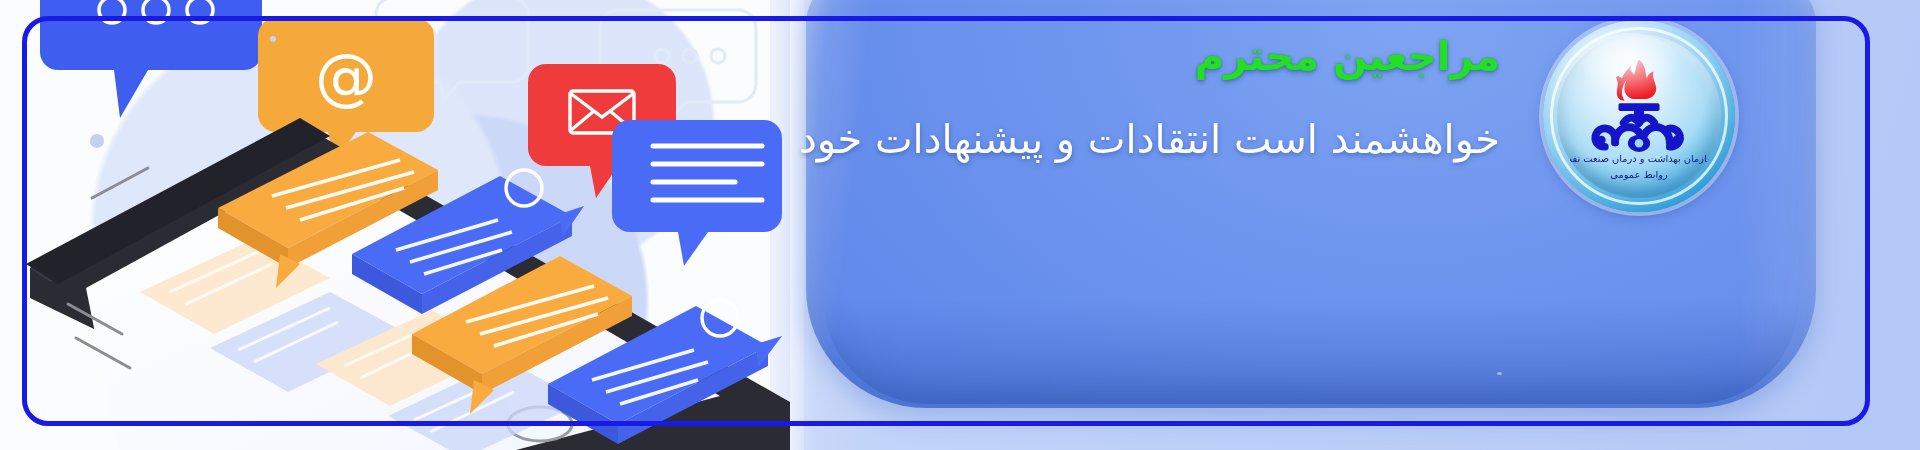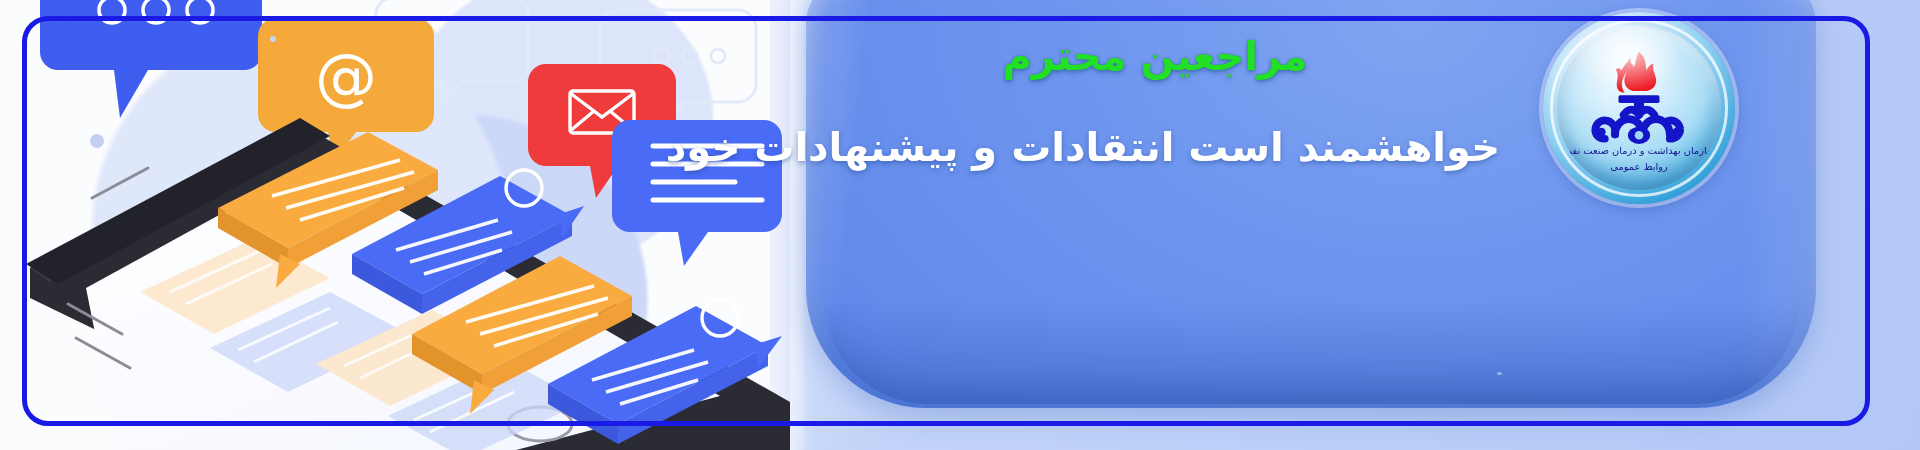--- a/index.html
+++ b/index.html
@@ -76,31 +76,32 @@
   .textwrap{
     position:absolute;left:810px;top:18px;width:690px;height:330px;
     direction:rtl;text-align:center;
   }
   .heading{
     font-size:40px;font-weight:bold;color:#22e024;
     letter-spacing:0px;line-height:1.1;
     margin-top:16px;
     text-shadow:0 2px 5px rgba(30,70,150,.55), 0 0 2px rgba(0,120,0,.5);
     font-family:"DejaVu Sans","Liberation Sans",sans-serif;
+    text-align:right;
   }
   .body{
-    margin-top:38px;color:#ffffff;font-size:40px;font-weight:bold;
+    margin-top:30px;color:#ffffff;font-size:40px;font-weight:normal;
     line-height:1.58;text-shadow:0 2px 5px rgba(30,70,150,.5);
   }
   .body .num{color:#22e024;text-shadow:0 2px 5px rgba(20,70,140,.55);}
   .body-line{white-space:nowrap;}
 
   
   .logo{
-    position:absolute;left:1543px;top:12px;width:192px;height:192px;
+    position:absolute;left:1543px;top:20px;width:192px;height:192px;
     border-radius:50%;
     background:radial-gradient(circle at 38% 30%, #ffffff 0%, #dff0fb 22%, #8fd0f2 52%, #2f9fd8 78%, #1173b5 100%);
     box-shadow:0 0 0 4px rgba(255,255,255,.38), 0 4px 14px rgba(20,60,140,.35);
   }
   .logo-ring{
     position:absolute;inset:7px;border-radius:50%;
     border:3px solid rgba(255,255,255,.75);
   }
   .logo-ring2{
     position:absolute;inset:14px;border-radius:50%;

